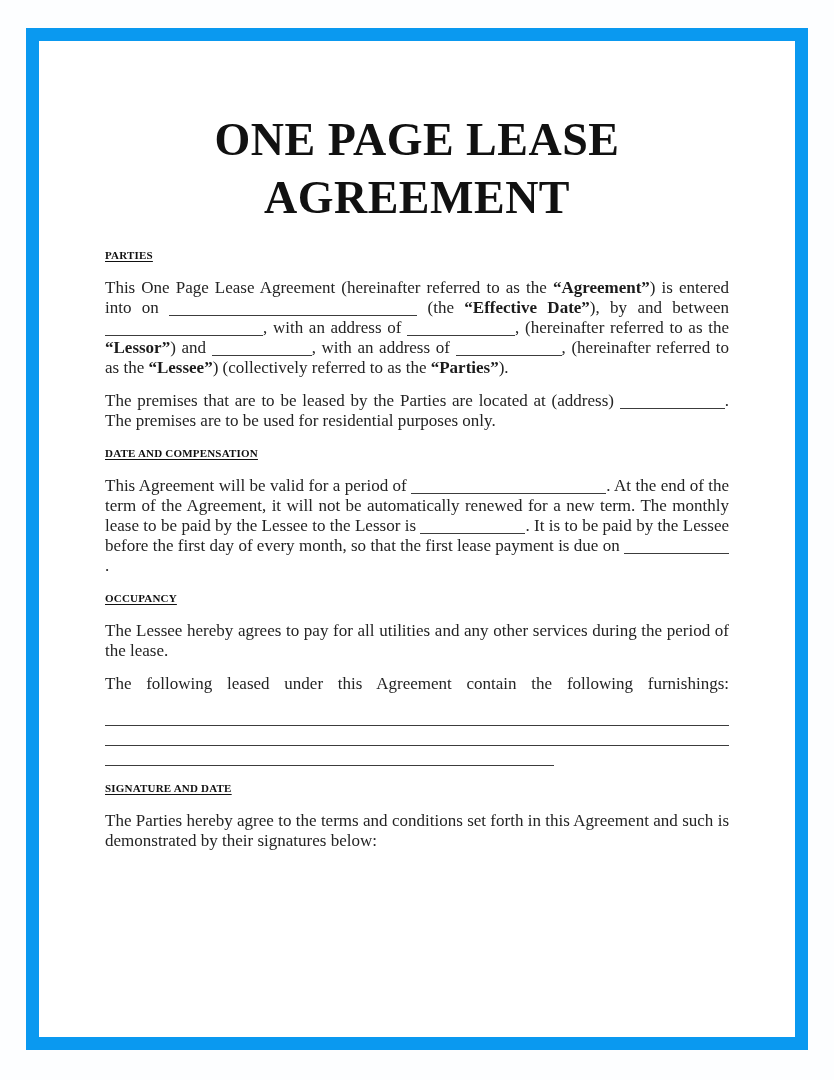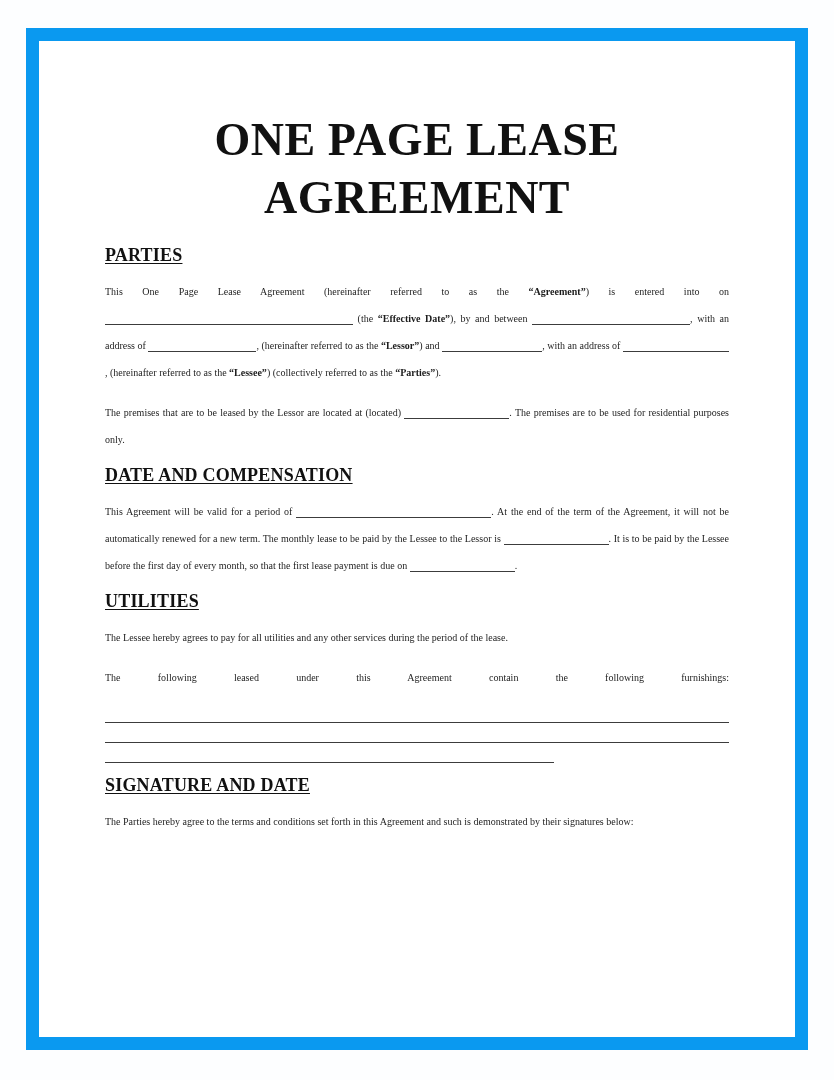--- a/index.html
+++ b/index.html
@@ -27,32 +27,32 @@
     line-height: 58px;
     font-weight: 700;
     letter-spacing: 0.5px;
     color: #111111;
     text-align: center;
     max-width: 520px;
     margin: 0 auto 18px auto;
   }
   .doc-section { margin: 0; }
   .sec-heading {
-    font-size: 18px;
+    font-size: 11px;
     line-height: 20px;
     font-weight: 700;
     color: #111111;
     text-decoration: underline;
     text-underline-offset: 2px;
     letter-spacing: 0.2px;
     margin: 12px 0 0 0;
   }
   .para {
-    font-size: 10px;
-    line-height: 27px;
+    font-size: 17px;
+    line-height: 20px;
     text-align: justify;
     margin: 13px 0 12px 0;
   }
   .para b { font-weight: 700; color: #1b1b1b; }
   .justify-last { text-align-last: justify; }
   .blank {
     display: inline-block;
     height: 13px;
     border-bottom: 1.2px solid #3c3c3c;
     vertical-align: -3px;
@@ -69,30 +69,30 @@
 <div class="frame" style="border-color: rgb(10, 153, 240); color: rgb(36, 36, 36);">
 
   <h1 class="doc-title">ONE PAGE LEASE AGREEMENT</h1>
 
   <section class="doc-section">
     <h2 class="sec-heading">PARTIES</h2>
     <p class="para"><span>This One Page Lease Agreement (hereinafter referred to as the </span><b>“Agreement”</b><span>) is entered into on </span><span class="blank" style="width: 248px;"></span><span> (the </span><b>“Effective Date”</b><span>), by and between </span><span class="blank" style="width: 158px;"></span><span>, with an address of </span><span class="blank" style="width: 108px;"></span><span>, (hereinafter referred to as the </span><b>“Lessor”</b><span>) and </span><span class="blank" style="width: 100px;"></span><span>, with an address of </span><span class="blank" style="width: 106px;"></span><span>, (hereinafter referred to as the </span><b>“Lessee”</b><span>) (collectively referred to as the </span><b>“Parties”</b><span>).</span></p>
   </section>
 
   <section class="doc-section">
-    <p class="para"><span>The premises that are to be leased by the Lessor are located at (located) </span><span class="blank" style="width: 105px;"></span><span>. The premises are to be used for residential purposes only.</span></p>
+    <p class="para"><span>The premises that are to be leased by the Parties are located at (address) </span><span class="blank" style="width: 105px;"></span><span>. The premises are to be used for residential purposes only.</span></p>
   </section>
 
   <section class="doc-section">
     <h2 class="sec-heading">DATE AND COMPENSATION</h2>
     <p class="para"><span>This Agreement will be valid for a period of </span><span class="blank" style="width: 195px;"></span><span>. At the end of the term of the Agreement, it will not be automatically renewed for a new term. The monthly lease to be paid by the Lessee to the Lessor is </span><span class="blank" style="width: 105px;"></span><span>. It is to be paid by the Lessee before the first day of every month, so that the first lease payment is due on </span><span class="blank" style="width: 105px;"></span><span>.</span></p>
   </section>
 
   <section class="doc-section">
-    <h2 class="sec-heading">UTILITIES</h2>
+    <h2 class="sec-heading">OCCUPANCY</h2>
     <p class="para"><span>The Lessee hereby agrees to pay for all utilities and any other services during the period of the lease.</span></p>
   </section>
 
   <section class="doc-section">
     <p class="para justify-last"><span>The following leased under this Agreement contain the following furnishings:</span></p>
     <div class="writing-lines">
         <div class="writing-line" style="width: 100%;"></div>
         <div class="writing-line" style="width: 100%;"></div>
         <div class="writing-line" style="width: 72%;"></div>
       </div>

